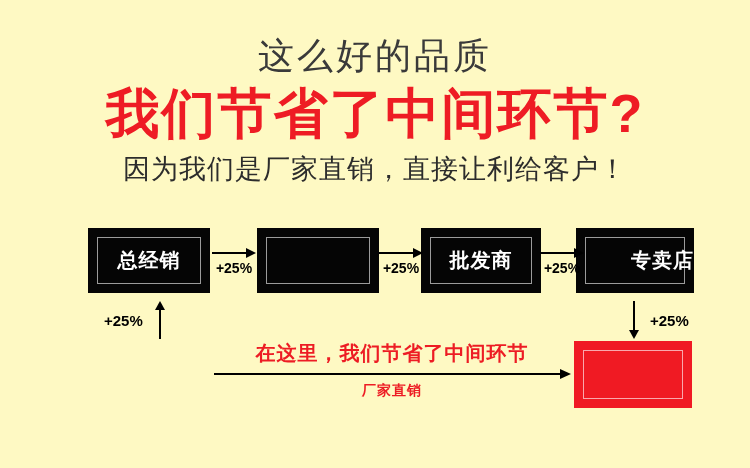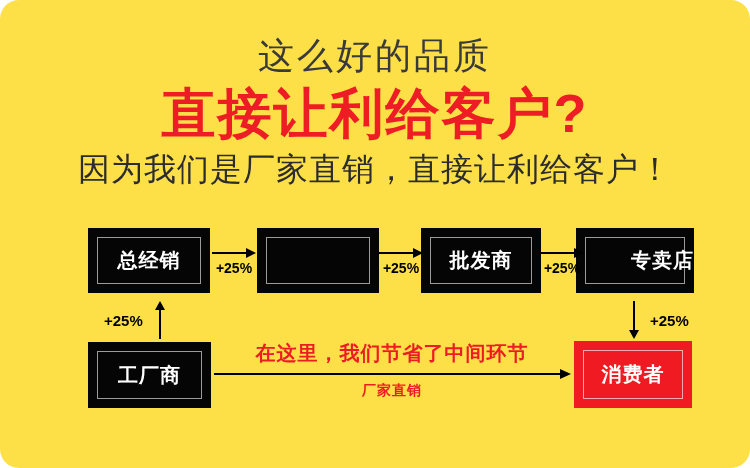--- a/index.html
+++ b/index.html
@@ -11,22 +11,21 @@
     width: 750px;
     height: 468px;
     background: #ffffff;
     font-family: "Liberation Sans", "DejaVu Sans", sans-serif;
     overflow: hidden;
   }
   .canvas {
     position: relative;
     width: 750px;
     height: 468px;
-    background: #fde047;
-    border-radius: 19px;
+    background: #fef9c3;
   }
 
   
   .headline-block {
     position: absolute;
     left: 0;
     top: 34px;
     width: 750px;
     text-align: center;
   }
@@ -42,21 +41,21 @@
     margin-top: 4px;
     font-size: 54px;
     line-height: 62px;
     color: #ee1c24;
     font-weight: bold;
     letter-spacing: 2px;
     font-family: "Liberation Sans", "DejaVu Sans", sans-serif;
   }
   .title-sub {
     margin-top: 8px;
-    font-size: 32px;
+    font-size: 27px;
     line-height: 34px;
     color: #2c2c2c;
     font-weight: 400;
     letter-spacing: 1px;
     font-family: "Liberation Sans", "DejaVu Sans", sans-serif;
   }
 
   
   .diagram {
     position: absolute;
@@ -282,21 +281,21 @@
     font-family: "Liberation Sans", "DejaVu Sans", sans-serif;
   }
 </style>
 </head>
 <body>
 
 <div class="canvas">
 
   <div class="headline-block">
     <div class="title-small">这么好的品质</div>
-    <div class="title-main">直接让利给客户?</div>
+    <div class="title-main">我们节省了中间环节?</div>
     <div class="title-sub">因为我们是厂家直销，直接让利给客户！</div>
   </div>
 
   <div class="diagram">
 
     <div class="node node-n0">
       <span class="inner"></span>
       <span class="node-label">总经销</span>
     </div>
 
@@ -347,28 +346,23 @@
     </div>
 
     <div class="v-conn-down">
       <span class="arrow-down">
         <span class="shaft"></span>
         <span class="head"></span>
       </span>
       <span class="pct">+25%</span>
     </div>
 
-    <div class="node node-factory">
-      <span class="inner"></span>
-      <span class="node-label">工厂商</span>
-    </div>
 
     <div class="node node-consumer consumer">
       <span class="inner"></span>
-      <span class="node-label">消费者</span>
     </div>
 
     <div class="caption-top">在这里，我们节省了中间环节</div>
 
     <div class="direct-arrow">
       <span class="shaft"></span>
       <span class="head"></span>
     </div>
 
     <div class="caption-bottom">厂家直销</div>

